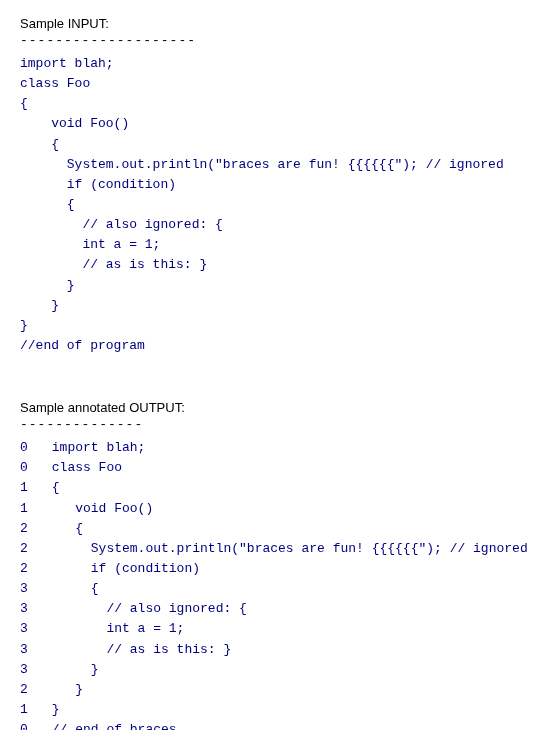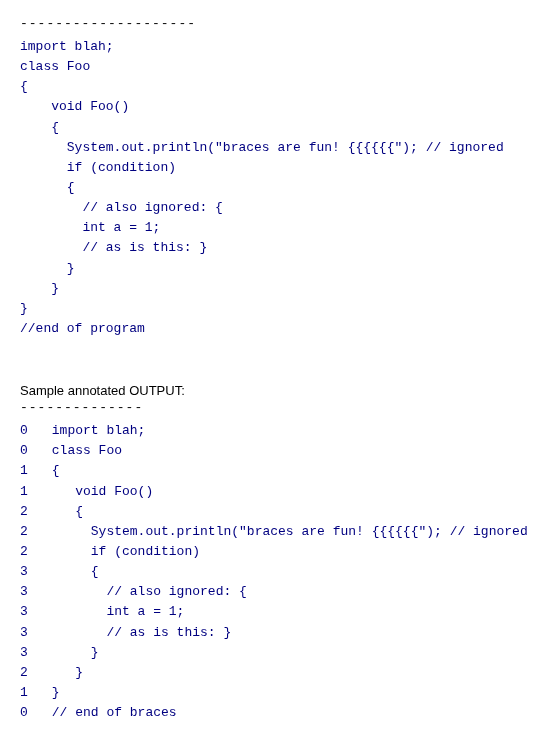--- a/index.html
+++ b/index.html
@@ -63,20 +63,21 @@
       color: #000080;
       font-family: 'Courier New', Courier, monospace;
       font-size: 13px;
       white-space: pre;
     }
   </style>
 </head>
 <body>
 
 <div>
+  <div class="section-title">Sample INPUT:</div>
   <div class="divider">--------------------</div>
   <div class="code-block" id="input-code">import blah;
 class Foo
 {
     void Foo()
     {
       System.out.println("braces are fun! {{{{{{"); // ignored
       if (condition)
       {
         // also ignored: {

